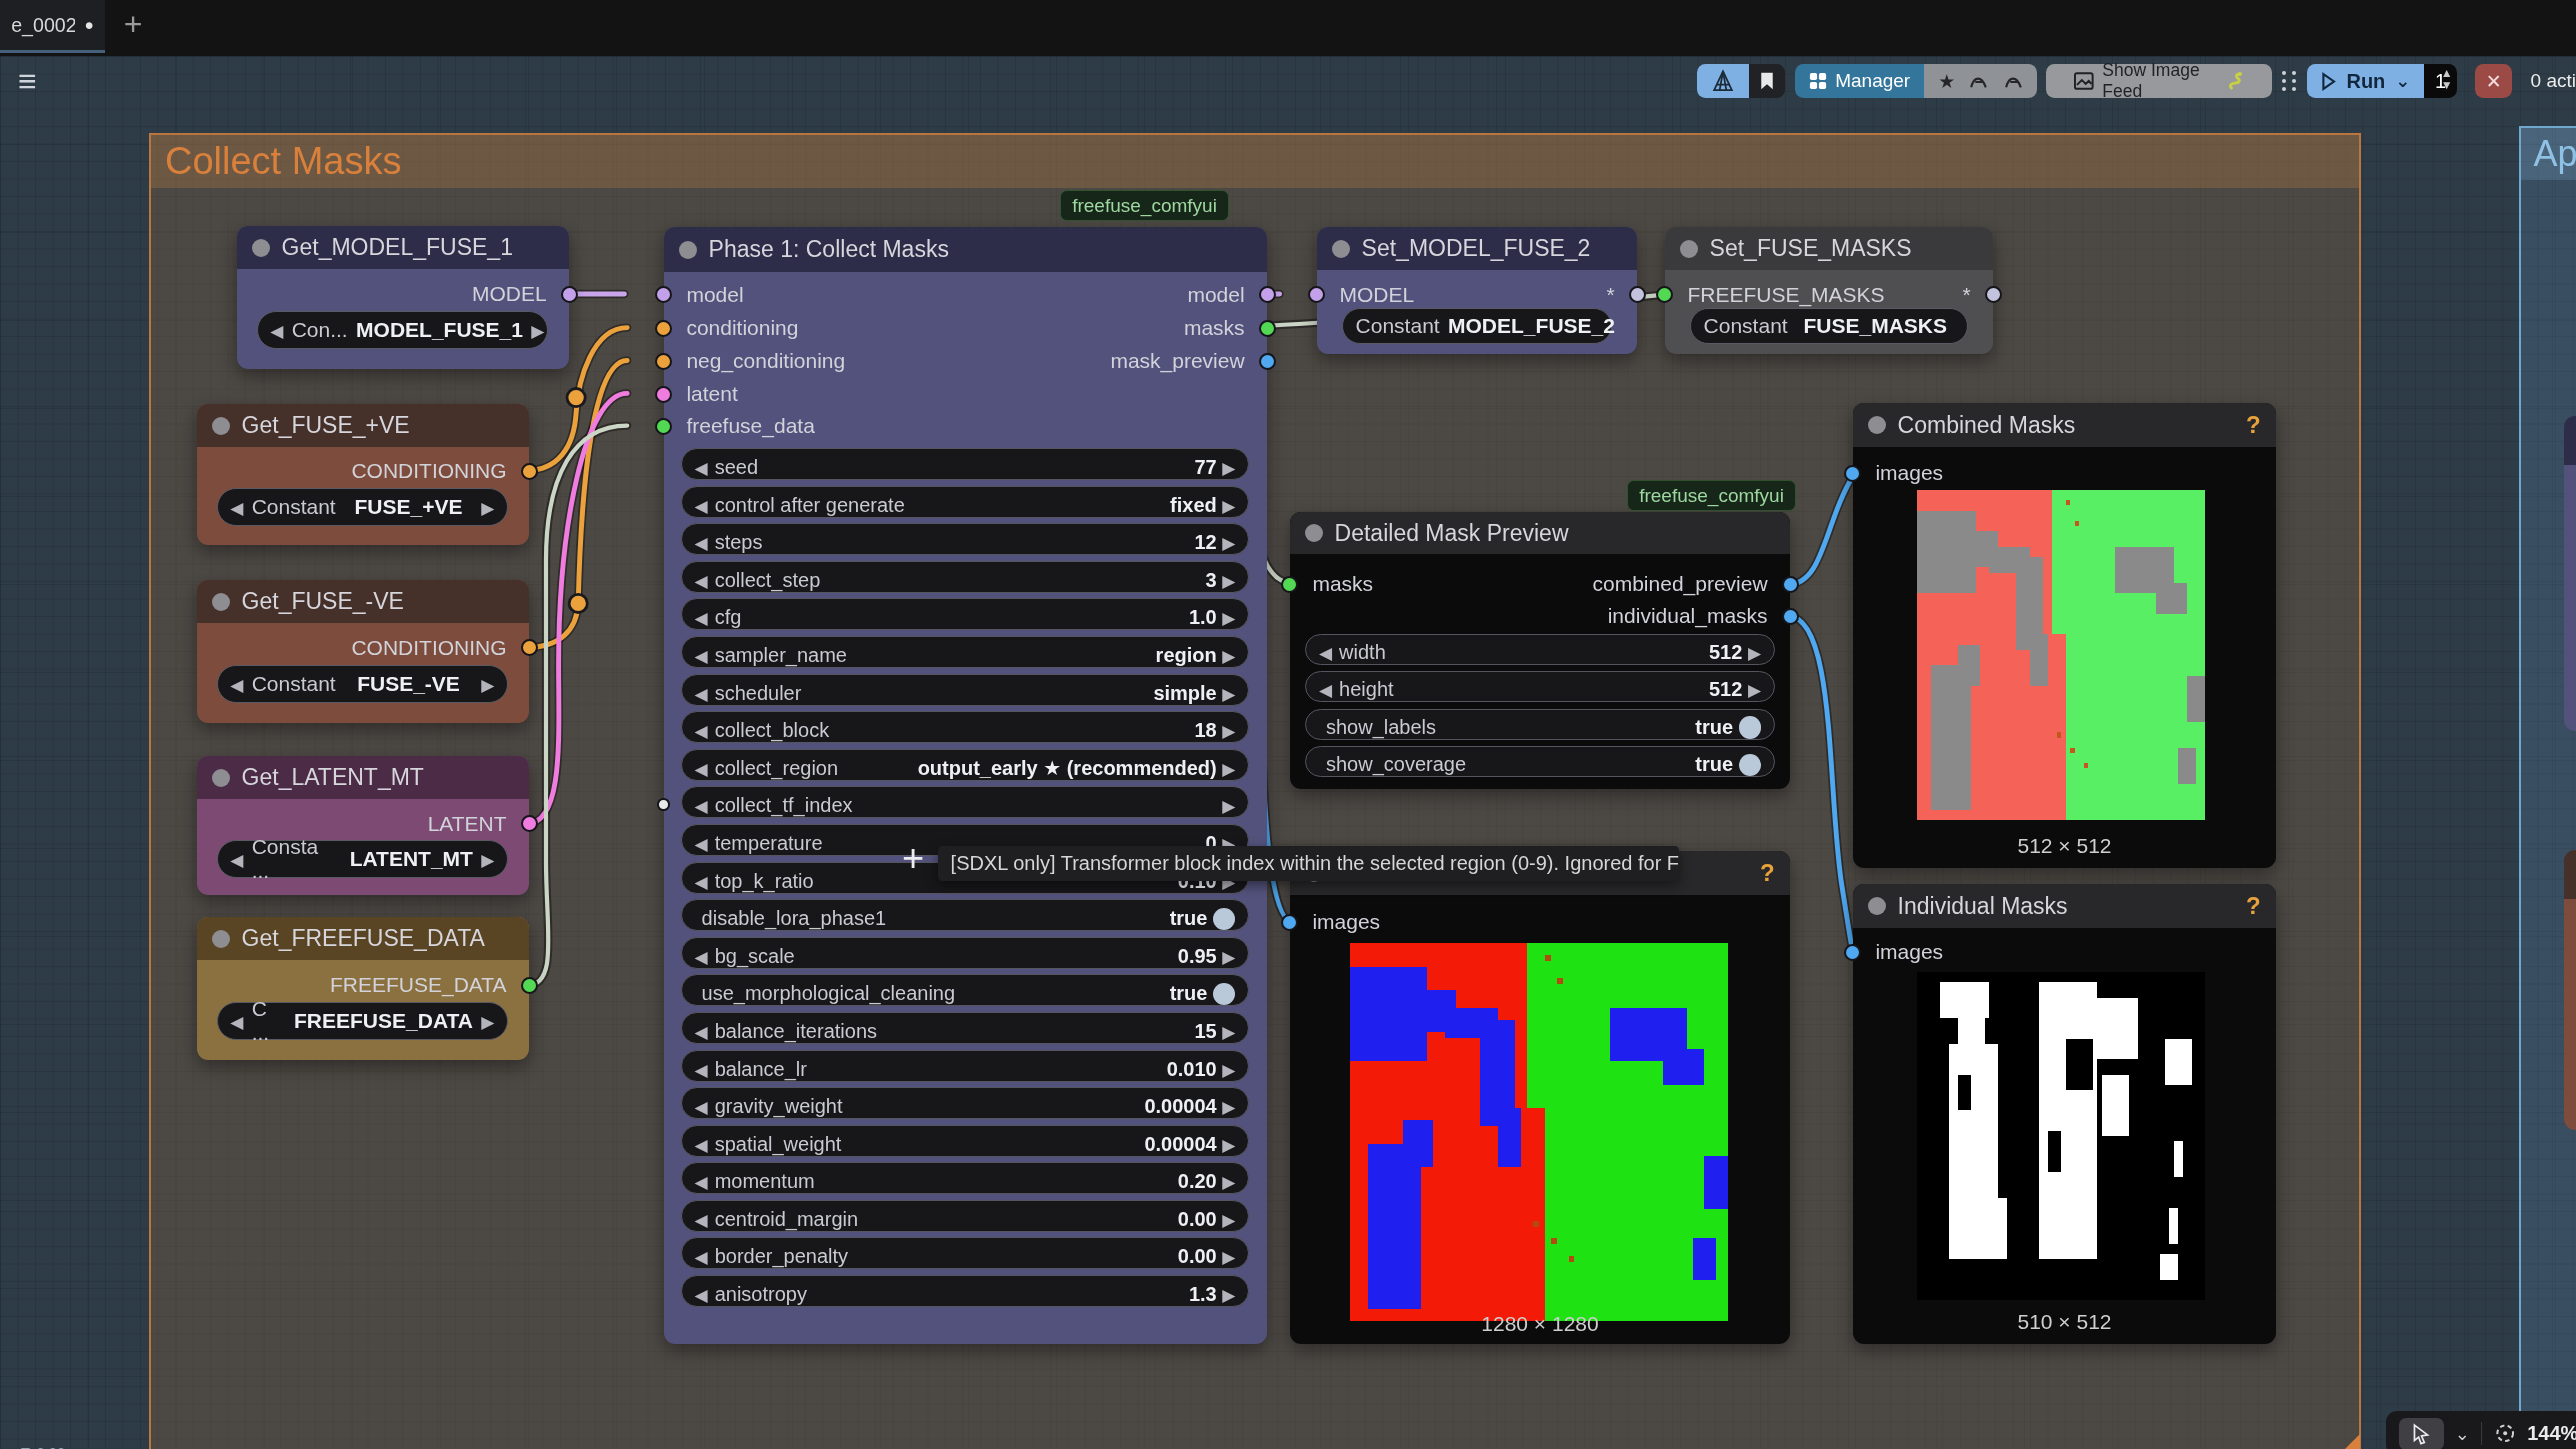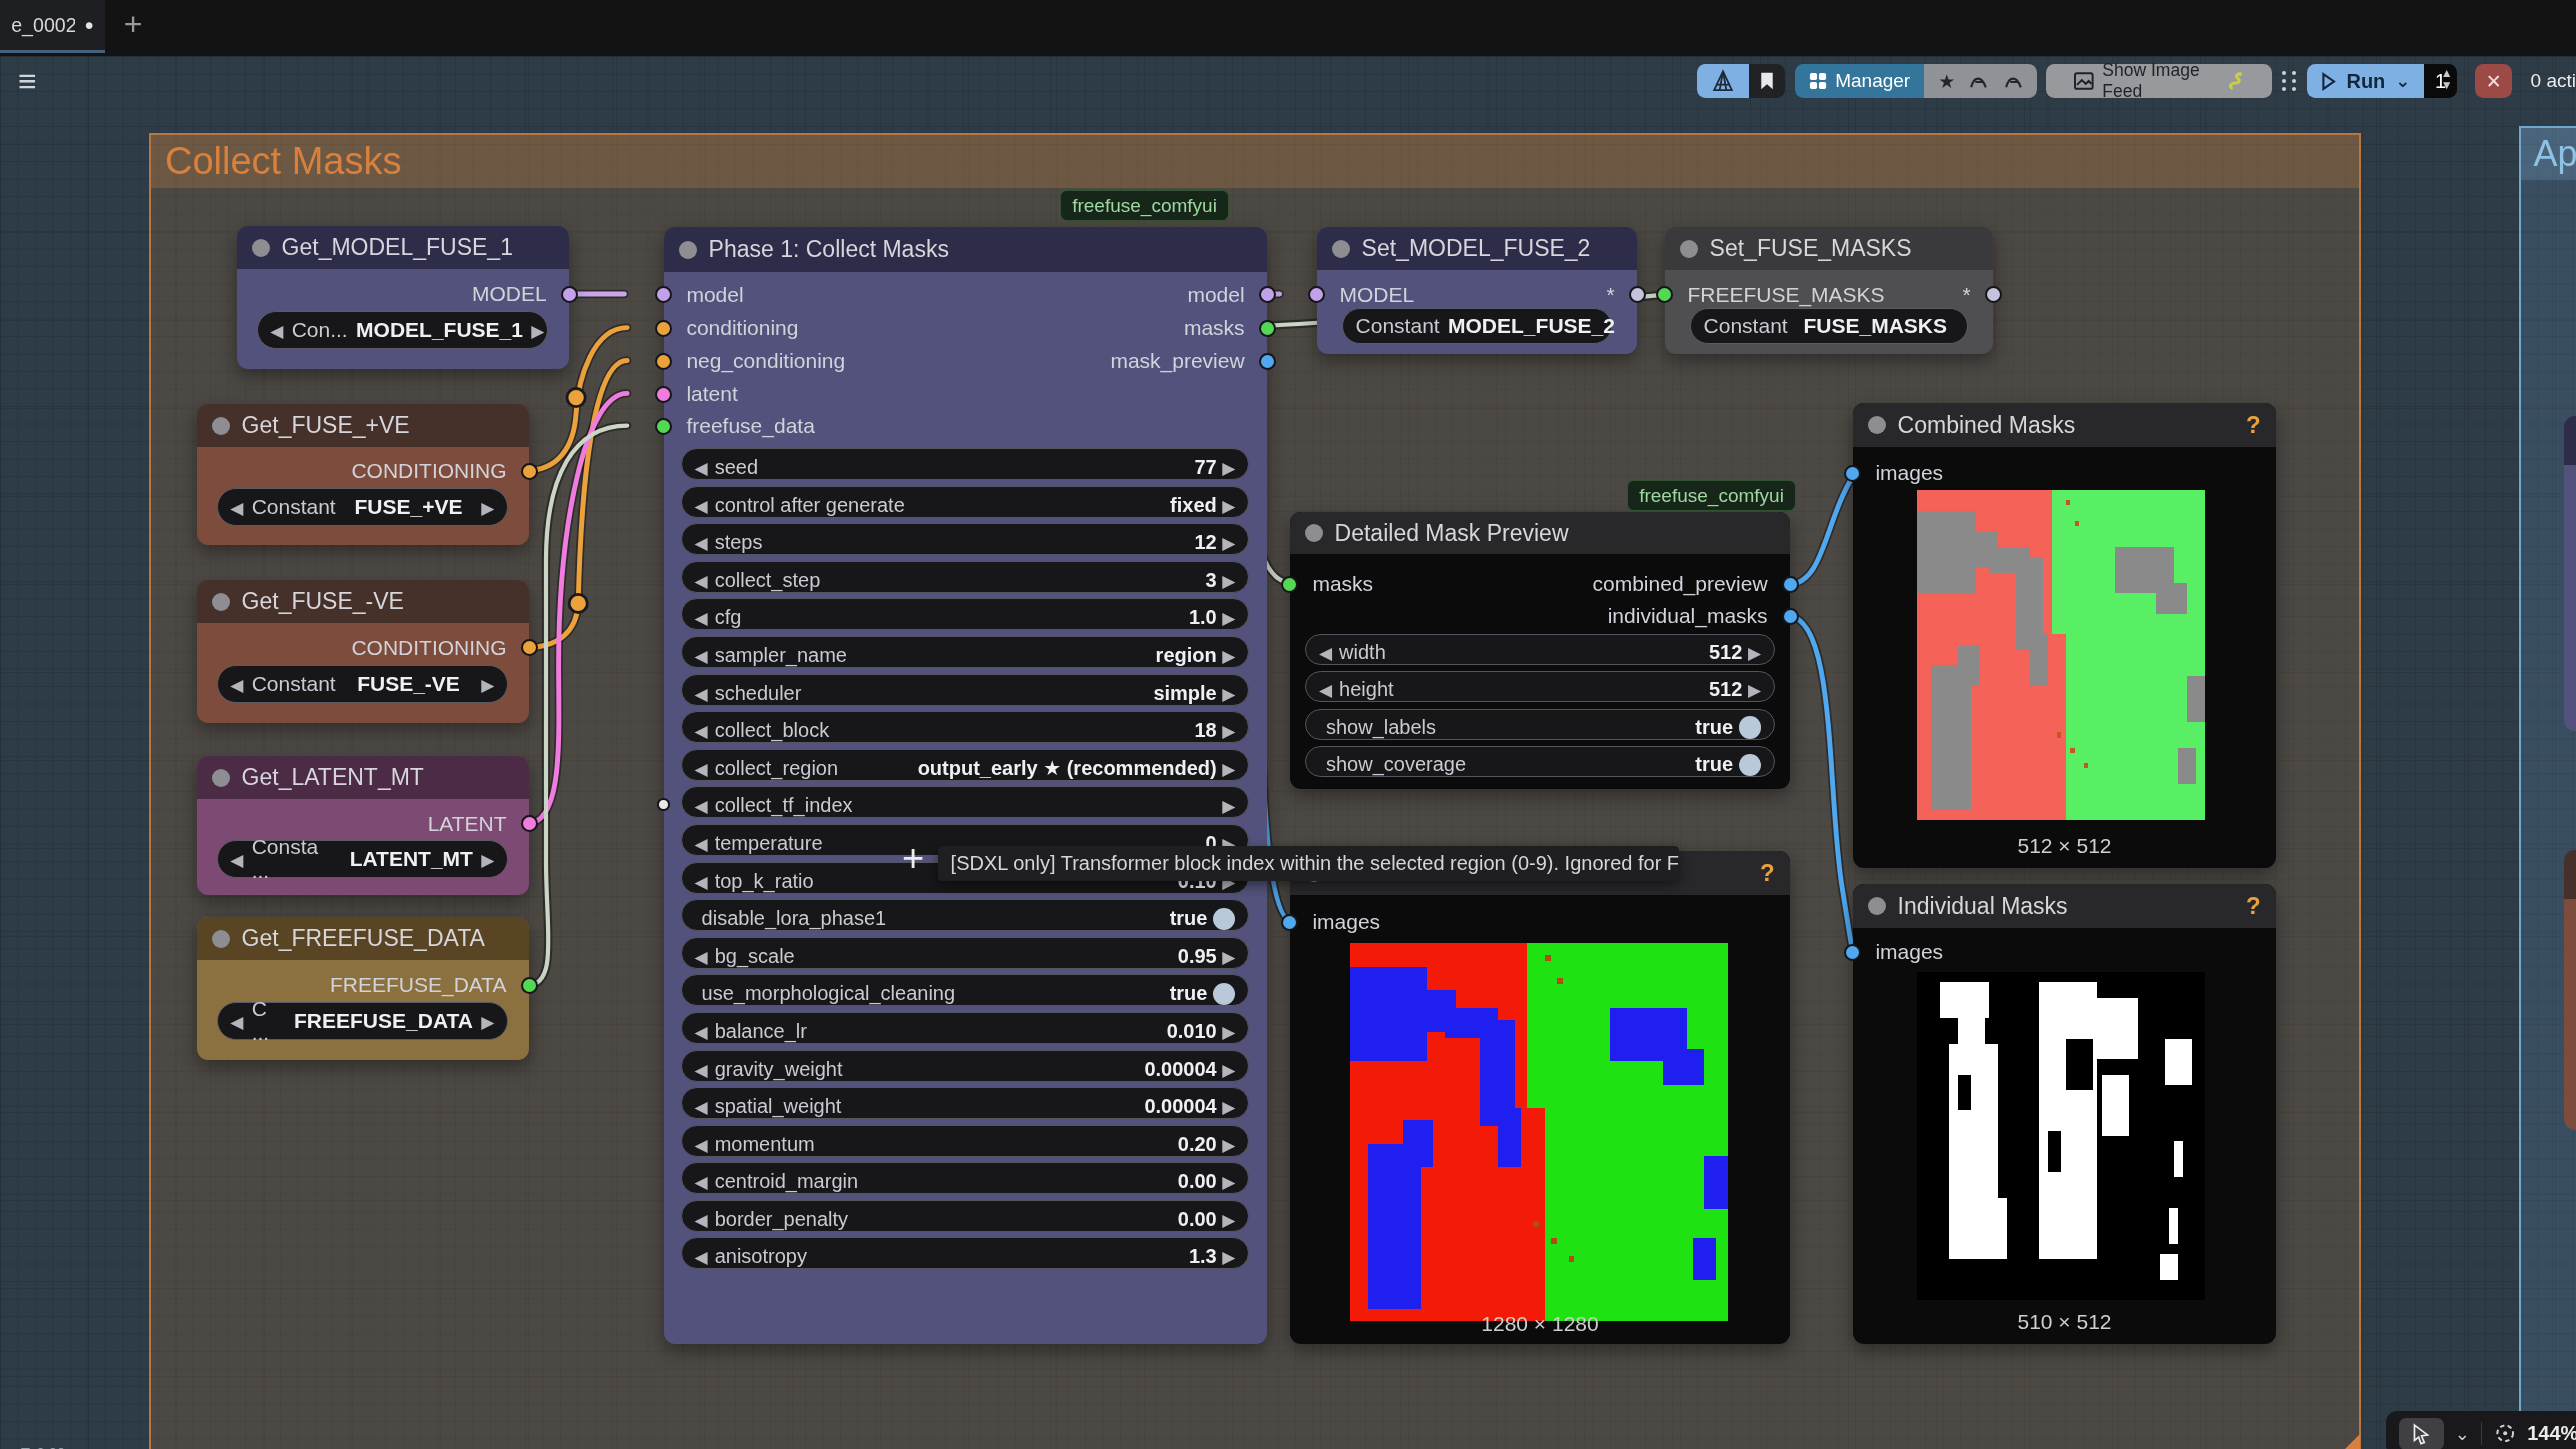--- a/index.html
+++ b/index.html
@@ -350,20 +350,26 @@
           <span class="wv">0.95</span>
           <span class="ar"></span>
         </div>
       <div class="wrow toggle">
           <span class="wl">use_morphological_cleaning</span>
           <span class="wv">true</span>
           <span class="knob"></span>
         </div>
       <div class="wrow">
           <span class="al"></span>
+          <span class="wl">balance_iterations</span>
+          <span class="wv">15</span>
+          <span class="ar"></span>
+        </div>
+      <div class="wrow">
+          <span class="al"></span>
           <span class="wl">balance_lr</span>
           <span class="wv">0.010</span>
           <span class="ar"></span>
         </div>
       <div class="wrow">
           <span class="al"></span>
           <span class="wl">gravity_weight</span>
           <span class="wv">0.00004</span>
           <span class="ar"></span>
         </div>

